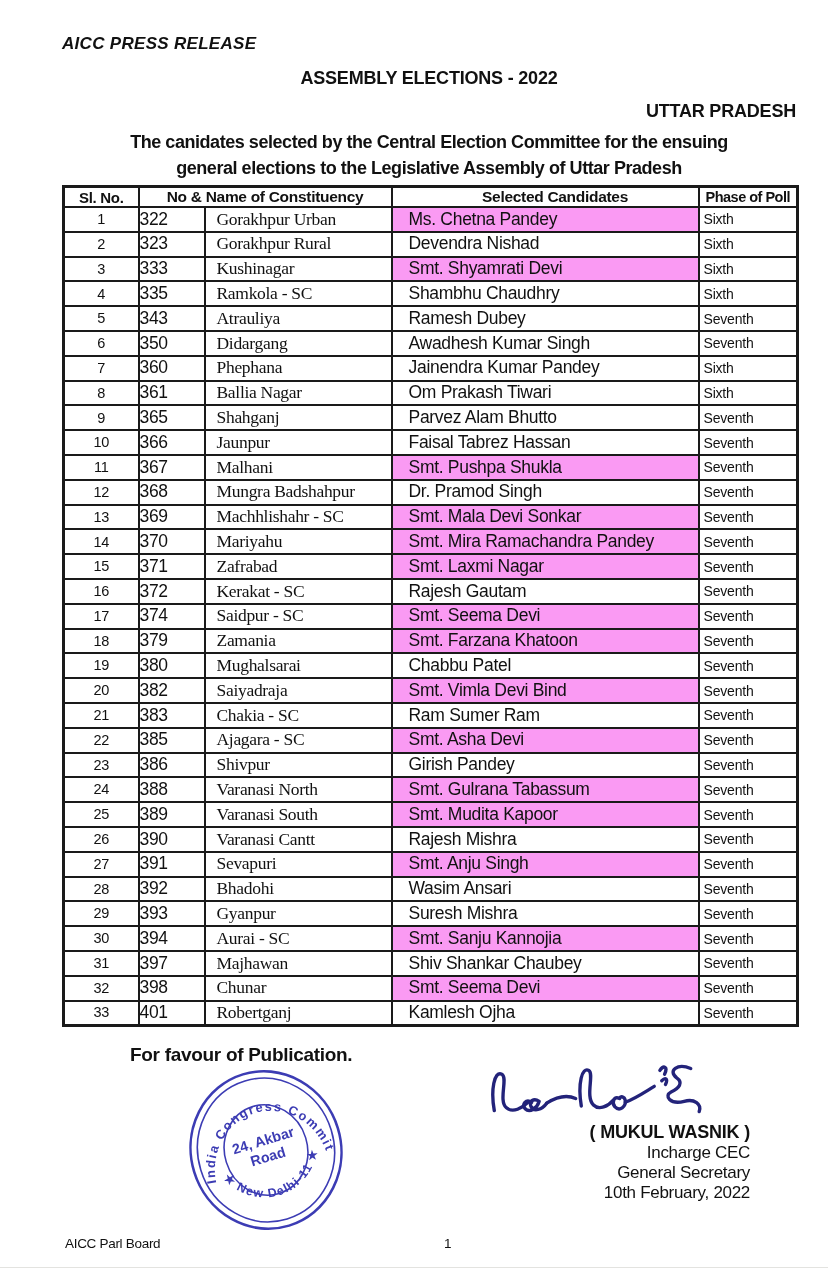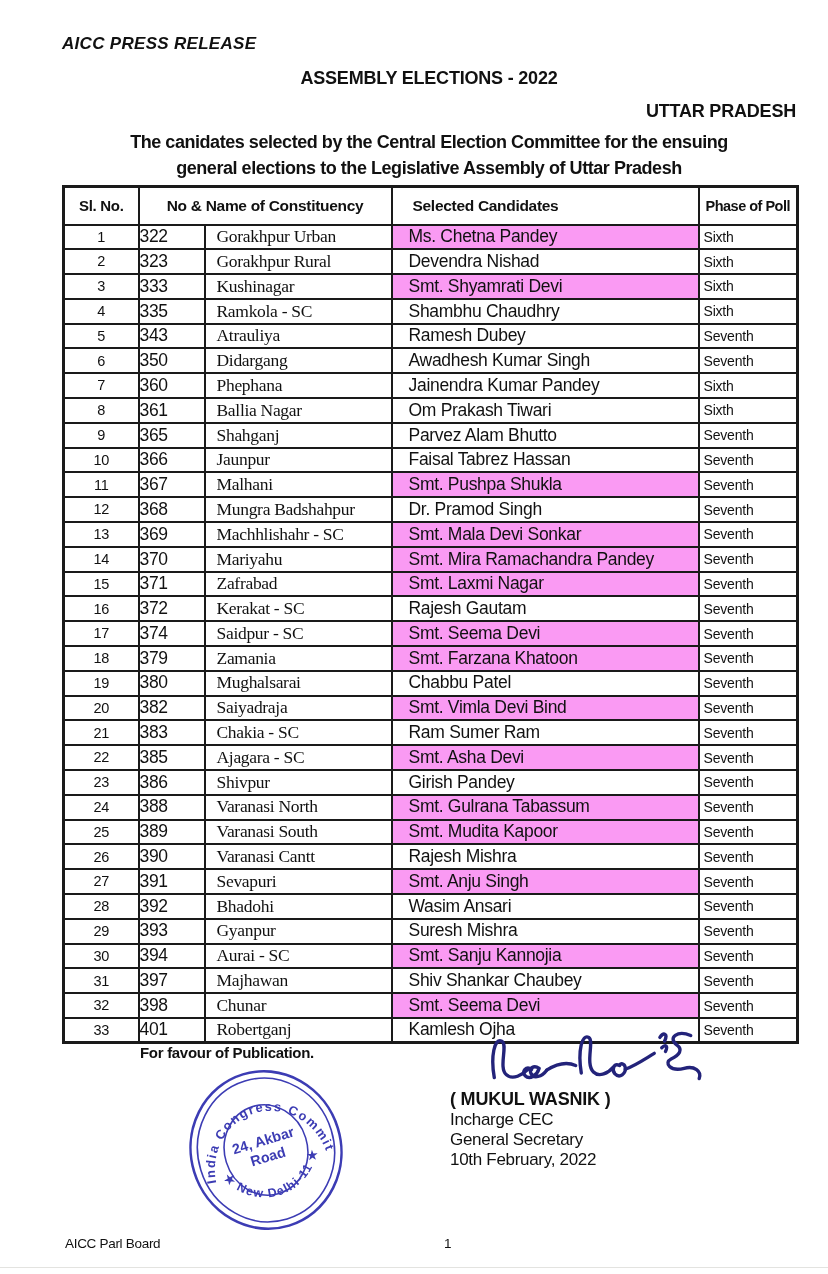--- a/index.html
+++ b/index.html
@@ -25,47 +25,47 @@
 
   table.cand {
     position:absolute; top:185px; left:0;
     border-collapse:collapse; table-layout:fixed; width:734px;
     letter-spacing:-.3px;
   }
   table.cand th, table.cand td {
     border:2px solid #1a1a1a; overflow:hidden; white-space:nowrap;
   }
   table.cand { border:3px solid #1a1a1a; }
-  thead th { height:38px; font-size:15.5px; font-weight:bold; }
+  thead th { height:20px; font-size:15.5px; font-weight:bold; }
   th.c-sl    { text-align:center; font-size:15px; }
   th.c-const { text-align:center; }
-  th.c-cand  { text-align:left; padding-left:20px; }
+  th.c-cand  { text-align:center; padding-left:20px; }
   th.c-phase { text-align:center; font-size:14.5px; letter-spacing:-.5px;border-radius:10px; }
   tbody td { height:24.8px; font-size:17.5px; line-height:1; }
   td.sl    { text-align:center; font-size:14.5px; }
   td.no    { text-align:left; }
   td.nm    { text-align:left; padding-left:11px;font-family:Liberation Serif, serif; }
   td.cd    { text-align:left; padding-left:16px; }
   td.ph    { text-align:left; padding-left:4px; font-size:14px; letter-spacing:-.2px; }
   td.cd.hl { background:var(--highlight,#fa9af3); }
 
   .pub-note {
-    position:absolute; top:1044px; left:78px;
-    font-size:15px; font-weight:bold; letter-spacing:-.3px;
+    position:absolute; top:1044px; left:68px;
+    font-size:19px; font-weight:bold; letter-spacing:-.3px;
   }
 
   .stamp { position:absolute; top:1066px; left:120px; width:168px; height:168px; }
   .stamp * { fill:none; }
   .stamp .ring { stroke:var(--stamp-blue,#3c3cb4); }
   .stamp text, .stamp textPath { fill:var(--stamp-blue,#3c3cb4); stroke:none; font-weight:bold; }
   .stamp .ring-text  { font-size:13px; letter-spacing:1.6px; }
   .stamp .bottom-text{ font-size:12.5px; letter-spacing:1.2px; }
   .stamp .center-text{ font-size:14.5px; }
 
-  .sig-block { position:absolute; top:1029px; left:388px; width:300px; text-align:left; }
+  .sig-block { position:absolute; top:1062px; left:388px; width:300px; text-align:right; }
   .sig-svg { display:block; margin:0 auto; }
   .sig-svg path { fill:none; stroke:var(--sig-blue,#23237a); stroke-width:3.6;
     stroke-linecap:round; stroke-linejoin:round; }
   .sig-name  { font-size:18px; font-weight:bold; letter-spacing:-.2px; margin-top:2px; }
   .sig-line  { font-size:17px; letter-spacing:-.3px; line-height:20px; }
 
   .page-footer-left  { position:absolute; top:1236px; left:3px;  font-size:13.5px; letter-spacing:-.3px; }
   .page-footer-num   { position:absolute; top:1236px; left:382px; font-size:13.5px; }
   .page-edge { position:absolute; left:0; bottom:6px; width:828px; height:1px; background:#e3e3e0; }
 </style>

